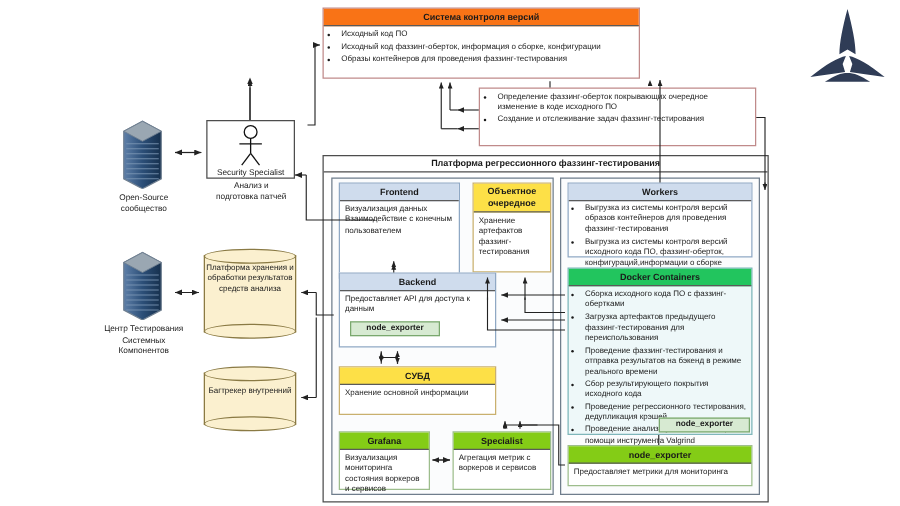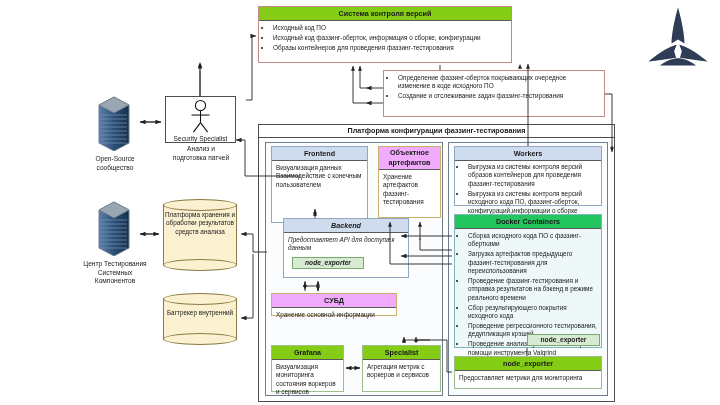--- a/index.html
+++ b/index.html
@@ -15,23 +15,23 @@
   .abs{position:absolute;box-sizing:border-box;}
   .bhead{
     text-align:center;font-weight:bold;font-size:7.2px;
     line-height:11px;padding:1px 2px;border-bottom:1px solid #5a5a5a;
   }
   .bbody{font-size:6.4px;line-height:8.4px;padding:3px 4px;}
   .bbody ul{margin:0;padding-left:9px;list-style:disc;}
   .bbody li{margin:0 0 1.5px 0;padding-left:1px;}
   .plain{font-size:6.4px;line-height:8.4px;padding:3px 4px;}
 
-  .h-pink{background:#84cc16;}
+  .h-pink{background:#f97316;}
   .h-blue{background:#cfdced;}
-  .h-yellow{background:#f0abfc;}
+  .h-yellow{background:#fde047;}
   .h-green{background:#84cc16;}
   .h-cyan{background:#22c55e;}
   .bg-pinkwrap{background:#ffffff;border:1px solid #c08a8a;}
   .bg-bluewrap{background:#ffffff;border:1px solid #8fa8c4;}
   .bg-yellowwrap{background:#ffffff;border:1px solid #c9b06e;}
   .bg-greenwrap{background:#ffffff;border:1px solid #9dbd8c;}
   .bg-cyanwrap{background:#eef8f9;border:1px solid #7fb6ba;}
 
   .platform{
     border:1px solid #4d4d4d;background:#ffffff;
@@ -182,47 +182,47 @@
   </div>
 
   <div class="cyl" style="left:163px;top:293px;width:74px;height:52px;">
     <div class="body"></div>
       <div class="bot"></div>
       <div class="top"></div>
     <div class="txt" style="top:16px;">Багтрекер внутренний</div>
   </div>
 
   <div class="abs platform" style="left:258px;top:124px;width:357px;height:278px;">
-    <div class="platform-title">Платформа конфигурации фаззинг-тестирования</div>
+    <div class="platform-title">Платформа регрессионного фаззинг-тестирования</div>
   </div>
 
   <div class="abs panel" style="left:265px;top:142px;width:178px;height:254px;"></div>
 
   <div class="abs panel" style="left:448px;top:142px;width:160px;height:254px;"></div>
 
   <div class="abs bg-bluewrap" style="left:271px;top:146px;width:97px;height:77px;">
     <div class="bhead h-blue">Frontend</div>
     <div class="plain">Визуализация данных Взаимодействие с конечным пользователем</div>
   </div>
 
   <div class="abs bg-yellowwrap" style="left:378px;top:146px;width:63px;height:72px;">
     <div class="bhead h-yellow" style="line-height:10px;">
       <div>Объектное</div>
-      <div>артефактов</div>
+      <div>очередное</div>
     </div>
     <div class="plain">Хранение артефактов фаззинг-тестирования</div>
   </div>
 
-  <div class="abs bg-bluewrap" style="left:283px;top:218px;width:126px;height:60px;font-style:italic;">
+  <div class="abs bg-bluewrap" style="left:271px;top:218px;width:126px;height:60px;">
     <div class="bhead h-blue">Backend</div>
     <div class="plain">Предоставляет API для доступа к данным</div>
     <div class="nodeexp abs" style="left:8px;top:38px;width:72px;height:12px;">node_exporter</div>
   </div>
 
-  <div class="abs bg-yellowwrap" style="left:271px;top:293px;width:126px;height:23px;">
+  <div class="abs bg-yellowwrap" style="left:271px;top:293px;width:126px;height:39px;">
     <div class="bhead h-yellow">СУБД</div>
     <div class="plain">Хранение основной информации</div>
   </div>
 
   <div class="abs bg-greenwrap" style="left:271px;top:345px;width:73px;height:47px;">
     <div class="bhead h-green">Grafana</div>
     <div class="plain">Визуализация мониторинга состояния воркеров и сервисов</div>
   </div>
 
   <div class="abs bg-greenwrap" style="left:362px;top:345px;width:79px;height:47px;">

